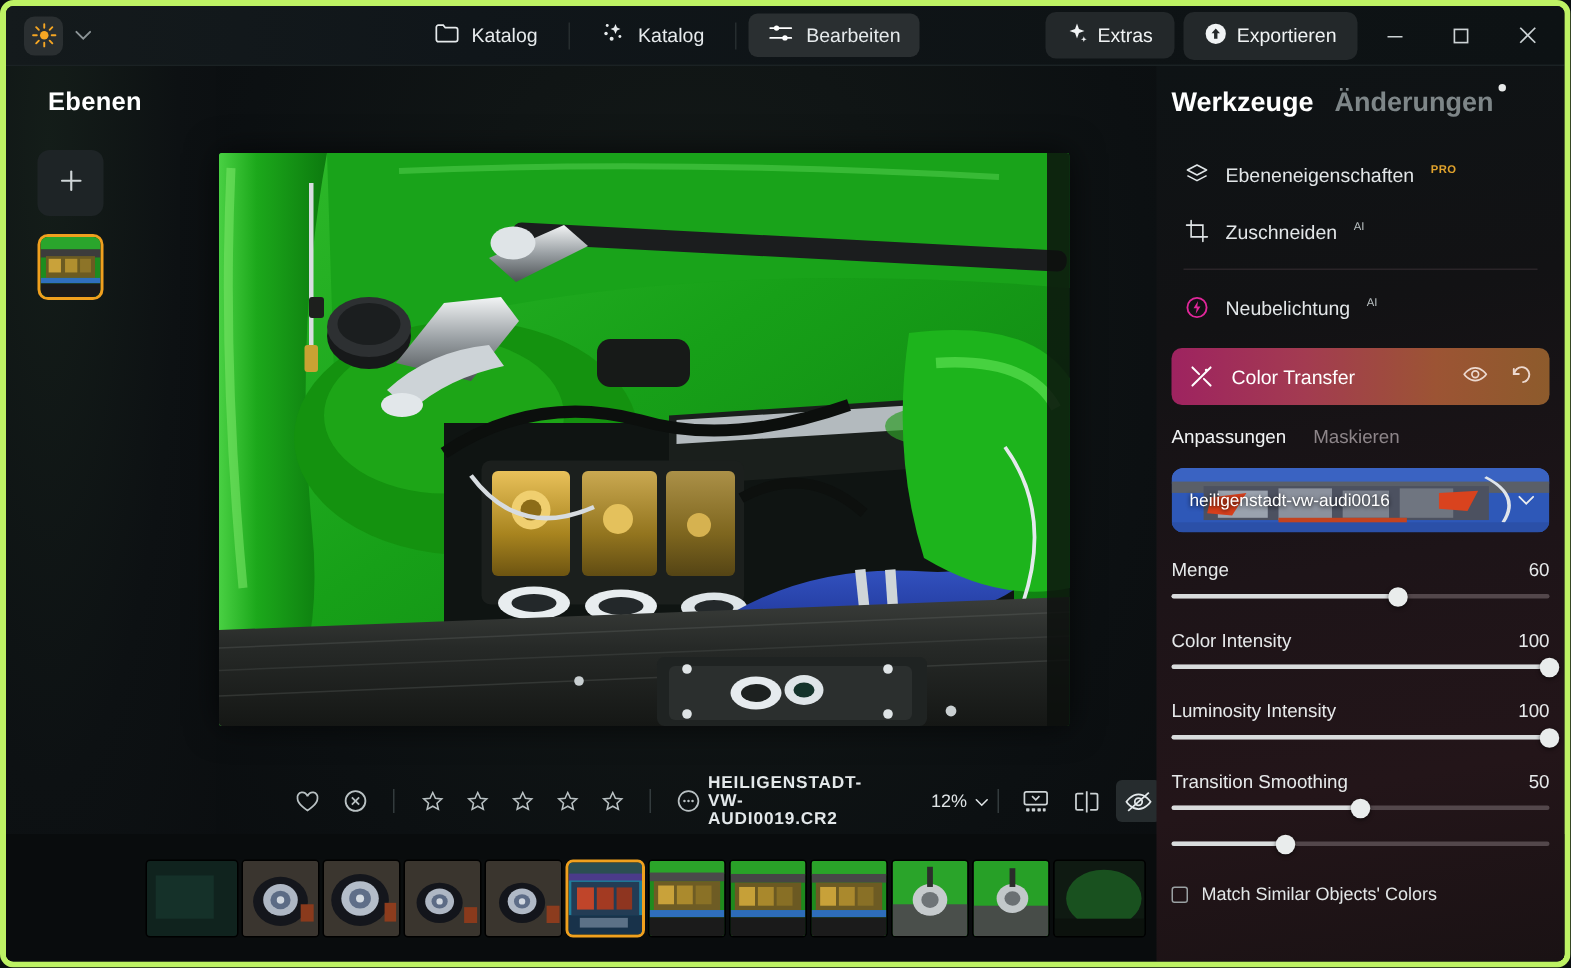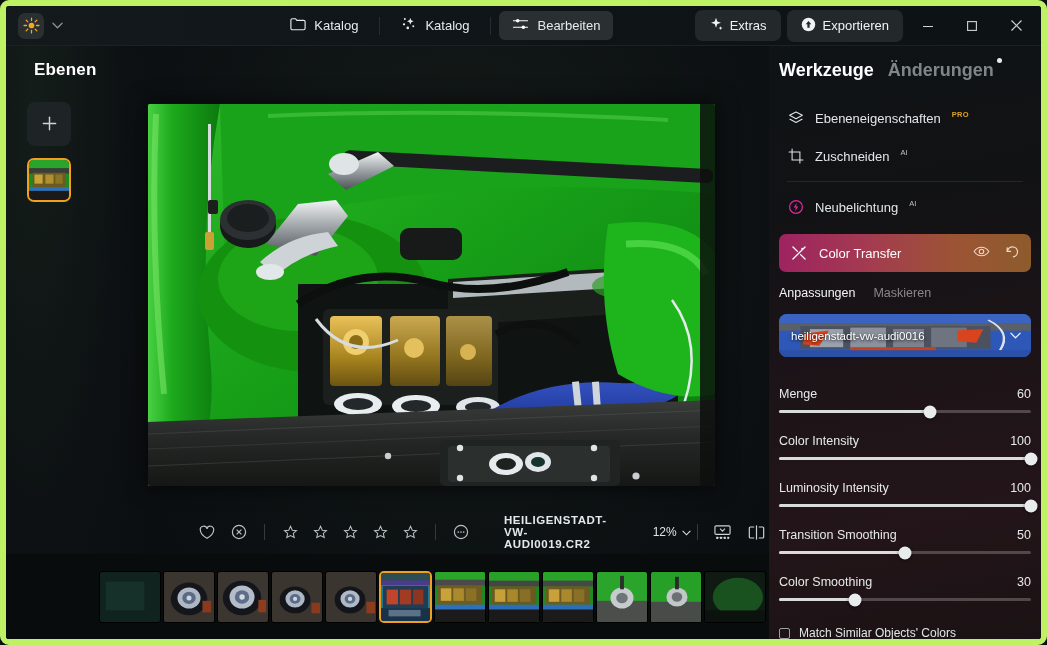--- a/index.html
+++ b/index.html
@@ -7,21 +7,21 @@
   html, body {
     width: 1047px; height: 645px;
     background: #0b0f10;
     font-family: "Liberation Sans", sans-serif;
     overflow: hidden;
   }
   .app {
     position: relative;
     width: 1047px; height: 645px;
     background: #0c1012;
-    border: 6px solid #bef264;
+    border: 4px solid #bef264;
     border-radius: 9px;
     overflow: hidden;
   }
 
   
   .titlebar {
     position: absolute; top: 0; left: 0; right: 0; height: 40px;
     background: linear-gradient(90deg,#141a1c 0%, #10161a 30%, #0e1315 70%, #0d1214 100%);
     display: flex; align-items: center;
     border-bottom: 1px solid #1b2224;
@@ -96,21 +96,21 @@
   }
   .bb-icons { display:flex; align-items:center; gap:6px; padding-left:48px; }
   .bb-ic {
     width:26px;height:26px;display:flex;align-items:center;justify-content:center;
     color:#b9c1c3; cursor:pointer; border-radius:4px;
   }
   .bb-ic svg { display:block; }
   .bb-div { width:1px; height:16px; background:#333b3d; margin:0 6px; }
   .stars { display:flex; gap:4px; }
   .filename {
-    margin-left: 30px; color:#e3e8ea; font-size:11.5px; letter-spacing:.55px; font-weight:600;
+    color:#e3e8ea; font-size:11.5px; letter-spacing:.55px; font-weight:600;
   }
   .zoomlbl { margin-left: 46px; color:#dfe4e6; font-size:12px; display:flex; gap:5px; align-items:center; cursor:pointer;}
   .bb-right { margin-left:auto; display:flex; align-items:center; gap:4px; padding-right:10px;}
   .bb-right .bb-ic { width:30px; height:28px; }
   .bb-ic.sel { background:#262c2e; }
 
   
   .filmstrip {
     position:absolute; left:0; right:0; bottom:0; height:85px;
     background:#090c0d; display:flex; align-items:center;
@@ -166,21 +166,21 @@
   .preset-label {
     position:absolute; left:12px; top:50%; transform:translateY(-50%);
     color:#fff; font-size:11.5px; text-shadow:0 1px 3px rgba(0,0,0,.9);
     white-space:nowrap;
   }
   .preset-chev {
     position:absolute; right:10px; top:50%; transform:translateY(-50%);
     color:#e9ecee; font-size:9px;
   }
 
-  .sliders { padding: 30px 10px 0 10px; }
+  .sliders { padding: 18px 10px 0 10px; }
   .slider { margin-bottom: 21px; }
   .sl-top { display:flex; justify-content:space-between; align-items:baseline; margin-bottom:9px; }
   .sl-name { color:#e6e9ea; font-size:12.5px; }
   .sl-val { color:#e6e9ea; font-size:12.5px; }
   .sl-track {
     position:relative; height:3px; background:#53474b; border-radius:2px; cursor:pointer;
   }
   .sl-fill { position:absolute; left:0; top:0; height:3px; background:#d9dcdd; border-radius:2px; }
   .sl-knob {
     position:absolute; top:50%; width:13px; height:13px; border-radius:50%;
@@ -807,24 +807,20 @@
           <span class="sl-name">Transition Smoothing</span>
           <span class="sl-val">50</span>
         </div>
         <div class="sl-track">
           <div class="sl-fill" style="width:50%"></div>
           <div class="sl-knob" style="left:50%"></div>
         </div>
       </div>
 
       <div class="slider">
-        <div class="sl-top">
-          <span class="sl-name">Color Smoothing</span>
-          <span class="sl-val">30</span>
-        </div>
         <div class="sl-track">
           <div class="sl-fill" style="width:30%"></div>
           <div class="sl-knob" style="left:30%"></div>
         </div>
       </div>
     </div>
 
     <div class="check-row">
       <span class="cbox"></span>
       <span class="check-lbl">Match Similar Objects' Colors</span>

